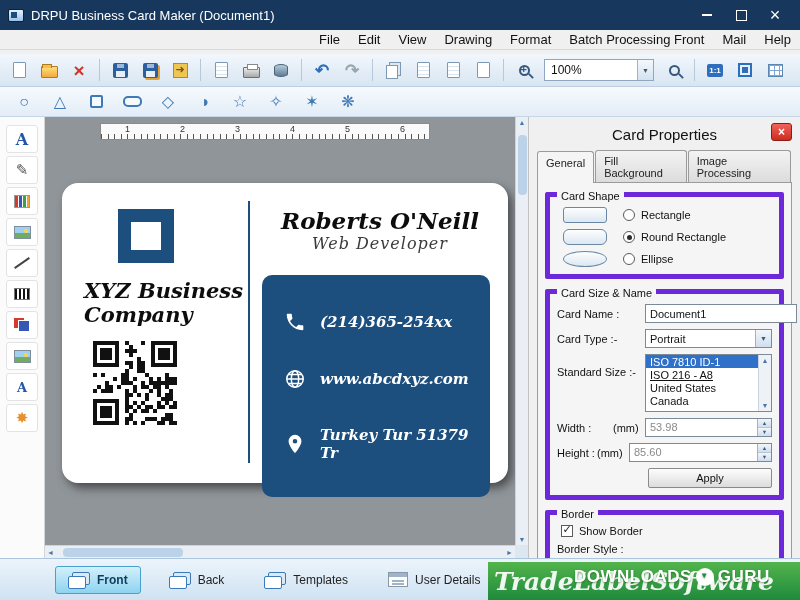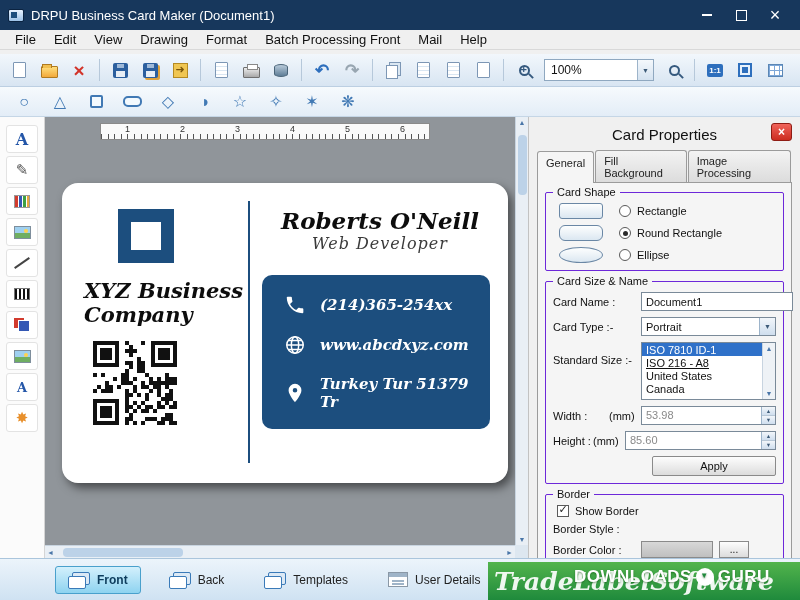--- a/index.html
+++ b/index.html
@@ -16,21 +16,21 @@
   .titlebar .title { font-size:13px; flex:1; }
   .win-controls { display:flex; }
   .wc { width:34px; height:26px; display:flex; align-items:center; justify-content:center; color:#fff; }
   .wc-min::after { content:""; width:10px; height:1.6px; background:#fff; }
   .wc-max::after { content:""; width:9px; height:9px; border:1.4px solid #fff; }
   .wc-close { font-size:15px; }
   .wc-close::after { content:"×"; font-size:18px; line-height:1; }
 
   
   .menubar { position:absolute; top:30px; left:0; right:0; height:20px; background:#f0f0f0;
-             border-bottom:1px solid #d9d9d9; display:flex; align-items:center; padding-left:6px; }
+             border-bottom:1px solid #d9d9d9; display:flex; align-items:center; padding-left:6px;justify-content:flex-end; }
   .menu-item { font-size:13px; color:#111; padding:3px 9px; cursor:default; }
 
   
   .toolbar1 { position:absolute; top:54px; left:0; right:0; height:33px;
               background:linear-gradient(#f2f7fc,#d8e5f2); border-bottom:1px solid #bccfe2;
               display:flex; align-items:center; padding-left:5px; gap:2px; }
   .toolbar2 { position:absolute; top:87px; left:0; right:0; height:30px;
               background:linear-gradient(#f6fafd,#e3edf7); border-bottom:1px solid #c5d6e6;
               display:flex; align-items:center; padding-left:10px; gap:8px; }
   .tbtn { width:28px; height:26px; border:1px solid transparent; border-radius:3px;
@@ -117,21 +117,21 @@
   .qr-cells { position:absolute; inset:0; }
   .qr-cells b { display:block; }
   .qr-finder { position:absolute; width:26px; height:26px; border:4px solid #111; }
   .qr-finder::after { content:""; position:absolute; inset:3px; background:#111; }
   .qr-f-tl { left:0; top:0; } .qr-f-tr { right:0; top:0; } .qr-f-bl { left:0; bottom:0; }
   .card-divider { position:absolute; left:186px; top:18px; bottom:20px; width:2px; background:#1c4e7e; }
   .person { position:absolute; left:198px; top:24px; width:240px; text-align:center;
             font-family:"DejaVu Serif", serif; font-style:italic; }
   .person .pname { font-size:23px; font-weight:bold; color:#0d0d0d; }
   .person .prole { font-size:16px; color:#3a3a3a; letter-spacing:1px; }
-  .blue-panel { position:absolute; left:200px; top:92px; width:228px; height:154px; background:#1c4e7e;
+  .blue-panel { position:absolute; left:200px; top:92px; width:228px; height:222px; background:#1c4e7e;
                 border-radius:10px; display:flex; flex-direction:column; justify-content:space-evenly;
                 padding-left:22px; }
   .contact-row { display:flex; align-items:center; gap:14px; color:#fff;
                  font-family:"DejaVu Serif", serif; font-style:italic; font-weight:bold; font-size:15px; }
   .contact-row svg { width:22px; height:22px; flex:0 0 auto; }
 
   .vscroll { position:absolute; right:0; top:0; bottom:13px; width:13px; background:#e9eff5; border-left:1px solid #c8d4e0;
              display:flex; flex-direction:column; justify-content:space-between; align-items:center; }
   .hscroll { position:absolute; left:0; right:13px; bottom:0; height:13px; background:#e9eff5; border-top:1px solid #c8d4e0;
              display:flex; justify-content:space-between; align-items:center; }
@@ -147,21 +147,21 @@
   .props-close { position:absolute; right:0; top:1px; width:21px; height:18px; background:linear-gradient(#f0635a,#cc2c20);
                  border:1px solid #8f1c14; border-radius:3px; color:#fff; font-size:12px; font-weight:bold;
                  display:flex; align-items:center; justify-content:center; }
   .props-close::after { content:"×"; }
   .tabs { display:flex; margin-top:4px; }
   .tab { font-size:11px; padding:4px 8px 3px; border:1px solid #9b9b9b; border-bottom:none;
          background:linear-gradient(#f3f3f3,#dcdcdc); border-radius:3px 3px 0 0; color:#222; margin-right:1px; }
   .tab.active { background:#f5f5f5; position:relative; top:1px; padding-top:5px; }
   .tabpane { border:1px solid #9b9b9b; background:#f5f5f5; padding:9px 7px 6px; }
 
-  .group { border:1px solid #6d28d9; border-radius:2px; position:relative; margin-bottom:10px; padding:10px 7px 7px; }
+  .group { border:5px solid #6d28d9; border-radius:2px; position:relative; margin-bottom:10px; padding:10px 7px 7px; }
   .group-legend { position:absolute; top:-7px; left:7px; background:#f5f5f5; font-size:11px; padding:0 4px; color:#111; }
 
   .shape-grid { display:grid; grid-template-columns:66px 1fr; row-gap:6px; align-items:center; }
   .shape-prev { width:44px; height:16px; border:1.5px solid #6a87a5; background:linear-gradient(#fdfefe,#dbe7f1); margin-left:6px; }
   .shape-prev.r1 { border-radius:3px; }
   .shape-prev.r2 { border-radius:6px; }
   .shape-prev.r3 { border-radius:50%; }
   .radio-row { display:flex; align-items:center; gap:6px; font-size:11px; color:#111; }
   .radio { width:12px; height:12px; border:1px solid #5a5a5a; border-radius:50%; background:#fff; position:relative; flex:0 0 auto; }
   .radio.sel::after { content:""; position:absolute; inset:2.5px; background:#2b2b2b; border-radius:50%; }

